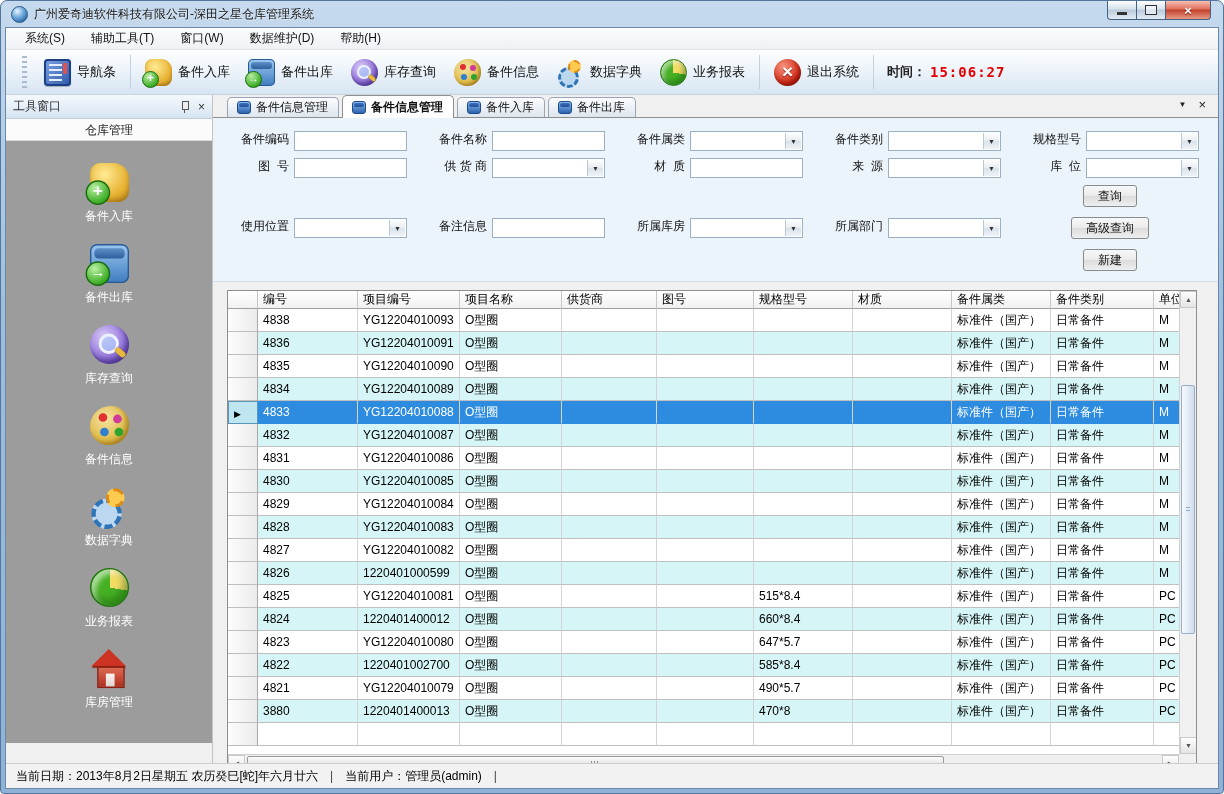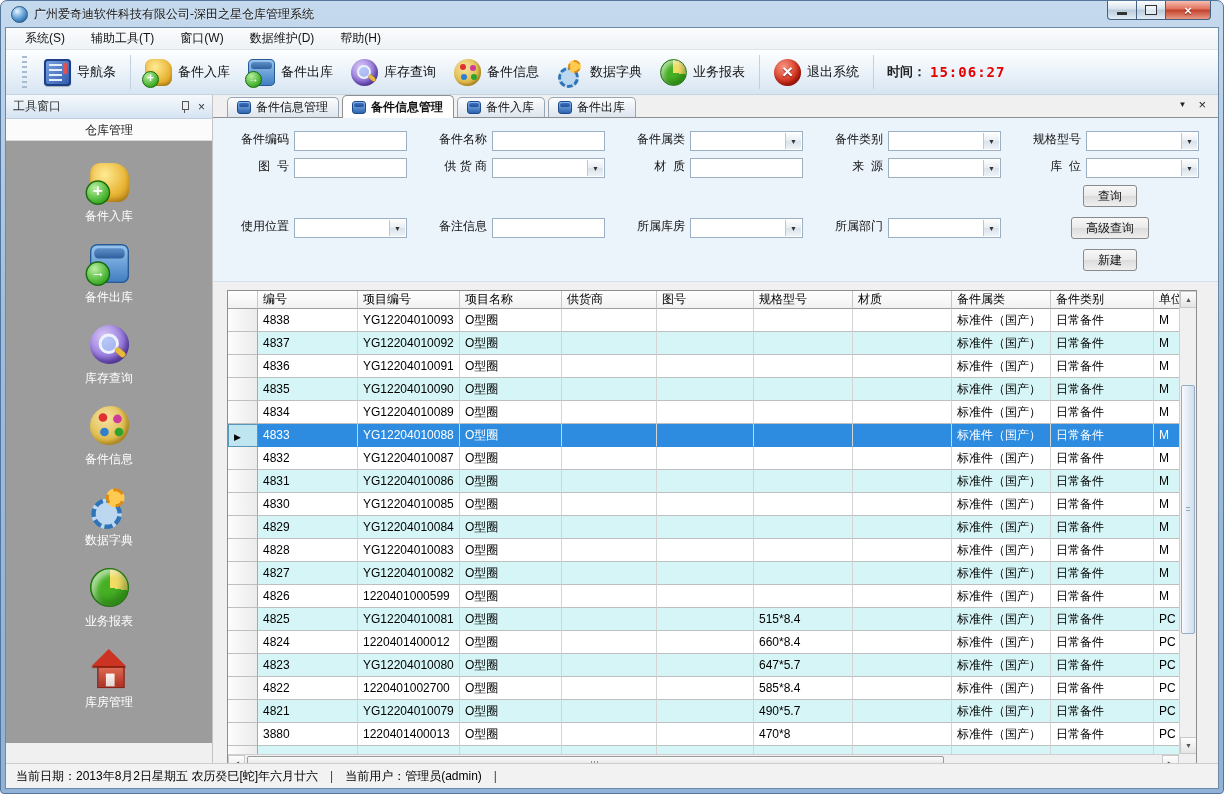--- a/index.html
+++ b/index.html
@@ -388,33 +388,20 @@
                     <td class="c3"></td>
                     <td class="c4"></td>
                     <td class="c5"></td>
                     <td class="c6"></td>
                     <td class="c7">标准件（国产）</td>
                     <td class="c8">日常备件</td>
                     <td class="c9">M</td>
                   </tr>
                   <tr class="row">
                     <td class="row-head"></td>
-                    <td class="c0">4837</td>
-                    <td class="c1">YG12204010092</td>
-                    <td class="c2">O型圈</td>
-                    <td class="c3"></td>
-                    <td class="c4"></td>
-                    <td class="c5"></td>
-                    <td class="c6"></td>
-                    <td class="c7">标准件（国产）</td>
-                    <td class="c8">日常备件</td>
-                    <td class="c9">M</td>
-                  </tr>
-                  <tr class="row">
-                    <td class="row-head"></td>
                     <td class="c0">4836</td>
                     <td class="c1">YG12204010091</td>
                     <td class="c2">O型圈</td>
                     <td class="c3"></td>
                     <td class="c4"></td>
                     <td class="c5"></td>
                     <td class="c6"></td>
                     <td class="c7">标准件（国产）</td>
                     <td class="c8">日常备件</td>
                     <td class="c9">M</td>

